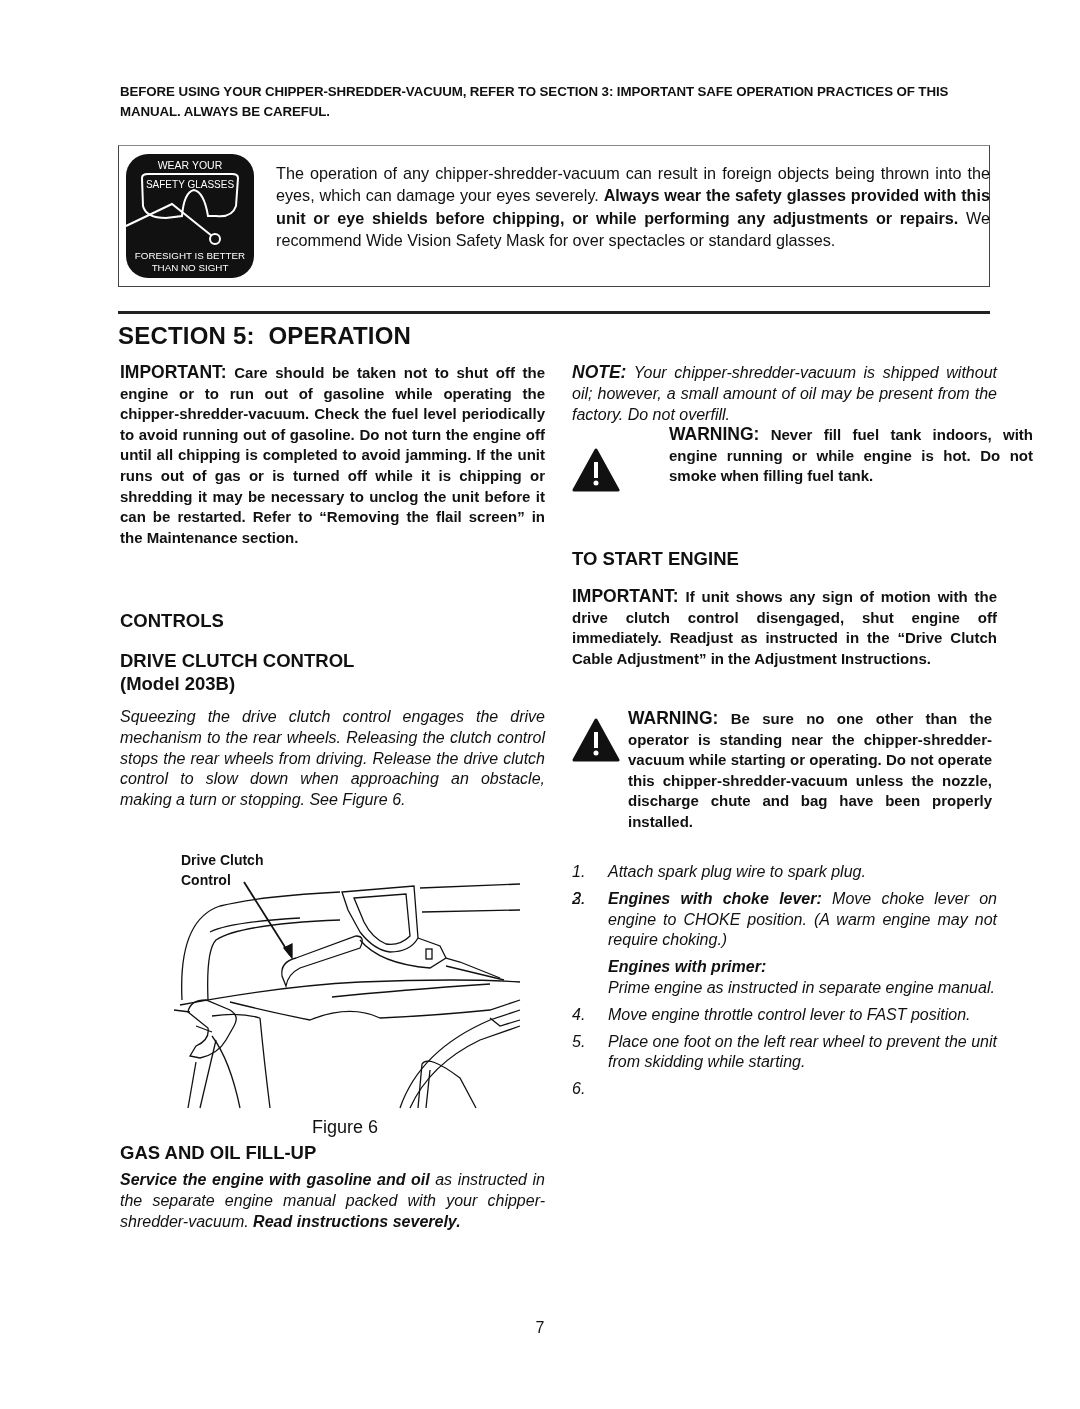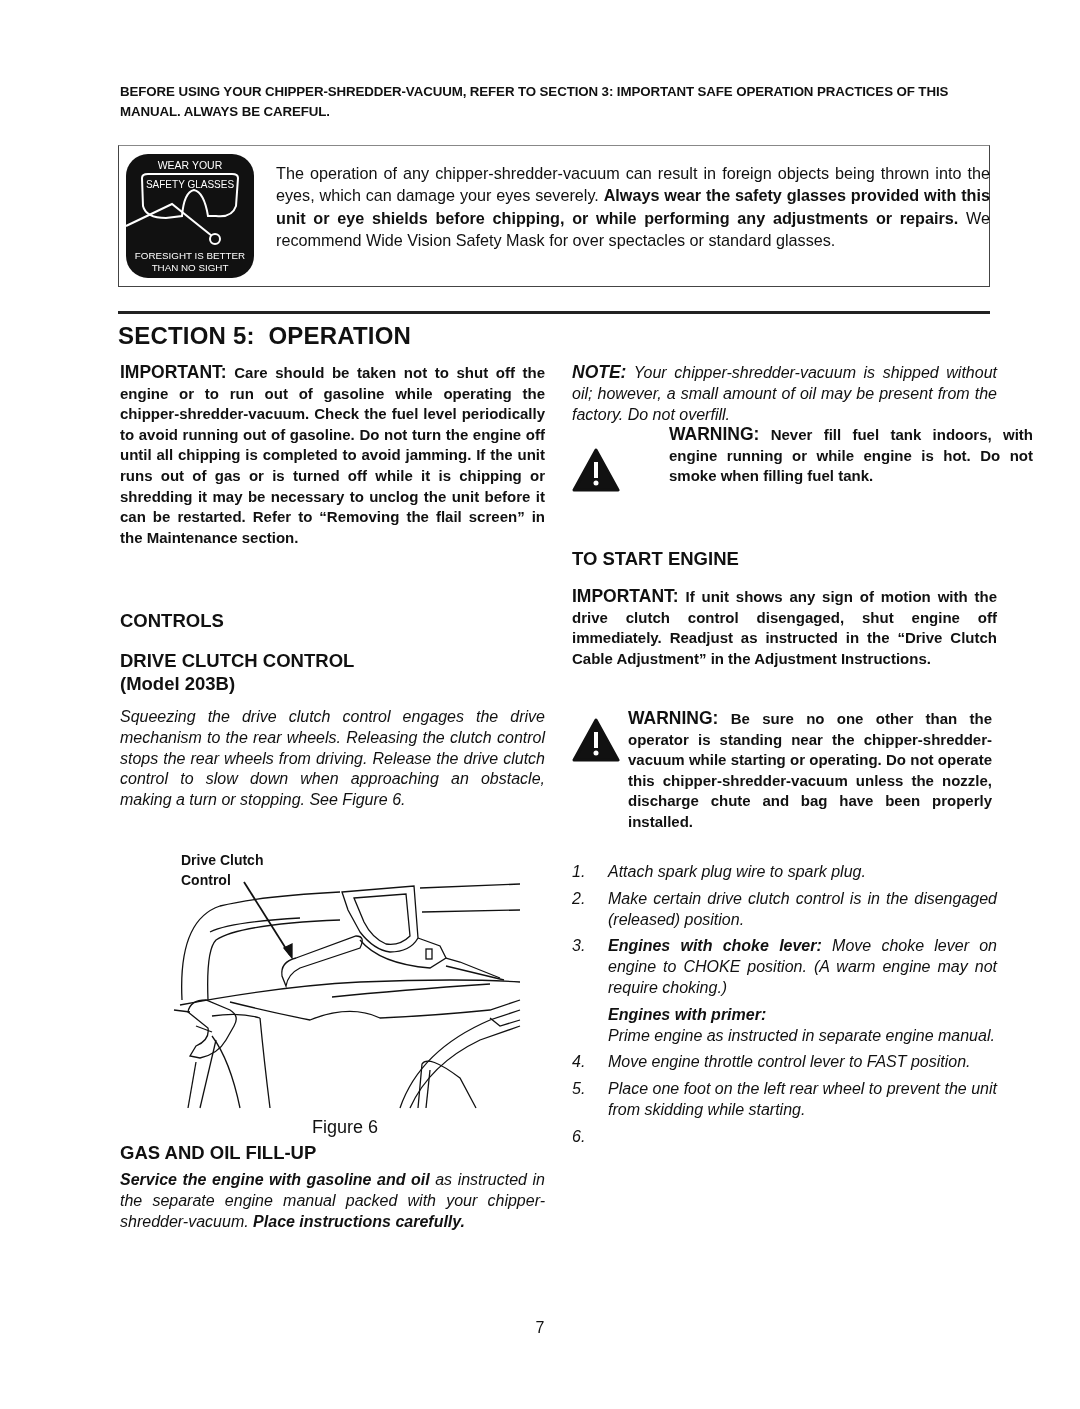--- a/index.html
+++ b/index.html
@@ -108,21 +108,21 @@
     <path d="M250 268 Q270 224 320 200 L360 186"></path>
     <path d="M258 268 L262 224 Q268 214 300 238 L316 268"></path>
     <path d="M266 268 L270 230"></path>
     <path d="M330 178 L340 186 L360 180"></path>
   </svg>
 </div>
 <div class="abs figlabel" style="left:312px; top:1117px;">Figure 6</div>
 
 <div class="abs lcol h2" style="top:1142px;">GAS AND OIL FILL-UP</div>
 <div class="abs col lcol bodytxt justify" style="top:1170px;">
-  <b>Service the engine with gasoline and oil</b><span> as instructed in the separate engine manual packed with your chipper-shredder-vacuum. </span><b>Place instructions carefully.</b>
+  <b>Service the engine with gasoline and oil</b><span> as instructed in the separate engine manual packed with your chipper-shredder-vacuum. </span><b>Read instructions severely.</b>
 </div>
 
 <div class="abs col rcol bodytxt justify" style="top:362px;">
   <span class="biglead">NOTE:</span><span> Your chipper-shredder-vacuum is shipped without oil; however, a small amount of oil may be present from the factory. Do not overfill.</span>
 </div>
 
 <div class="abs warnicon" style="left:572px; top:448px;">
   <svg width="48" height="44" viewBox="0 0 48 44">
       <path d="M24 2 L46 42 L2 42 Z" fill="#111" stroke="#111" stroke-width="3" stroke-linejoin="round"></path>
       <rect x="22" y="14" width="4" height="16" fill="#fff"></rect>
@@ -145,21 +145,21 @@
       <circle cx="24" cy="35" r="2.5" fill="#fff"></circle>
     </svg>
 </div>
 <div class="abs warnbody boldtxt justify" style="top:708px;">
   <span class="biglead">WARNING:</span><span> Be sure no one other than the operator is standing near the chipper-shredder-vacuum while starting or operating. Do not operate this chipper-shredder-vacuum unless the nozzle, discharge chute and bag have been properly installed.</span>
 </div>
 
 <div class="abs col rcol bodytxt" style="top:862px;">
   <ol class="steps">
     <li class="justify"><span class="num">1.</span><span>Attach spark plug wire to spark plug.</span></li>
-    <li class="justify"><span class="num">2.</span><span>Make certain drive clutch control is in the disengaged (released) position.</span></li>
+    <li class="justify"><span class="num">2.</span></li>
     <li class="justify"><span class="num">3.</span><b>Engines with choke lever:</b><span> Move choke lever on engine to CHOKE position. (A warm engine may not require choking.)</span>
       <div style="margin-top:6px;"><b>Engines with primer:</b></div>
       <div>Prime engine as instructed in separate engine manual.</div>
     </li>
     <li class="justify"><span class="num">4.</span><span>Move engine throttle control lever to FAST position.</span></li>
     <li class="justify"><span class="num">5.</span><span>Place one foot on the left rear wheel to prevent the unit from skidding while starting.</span></li>
     <li class="justify"><span class="num">6.</span></li>
   </ol>
 </div>
 

